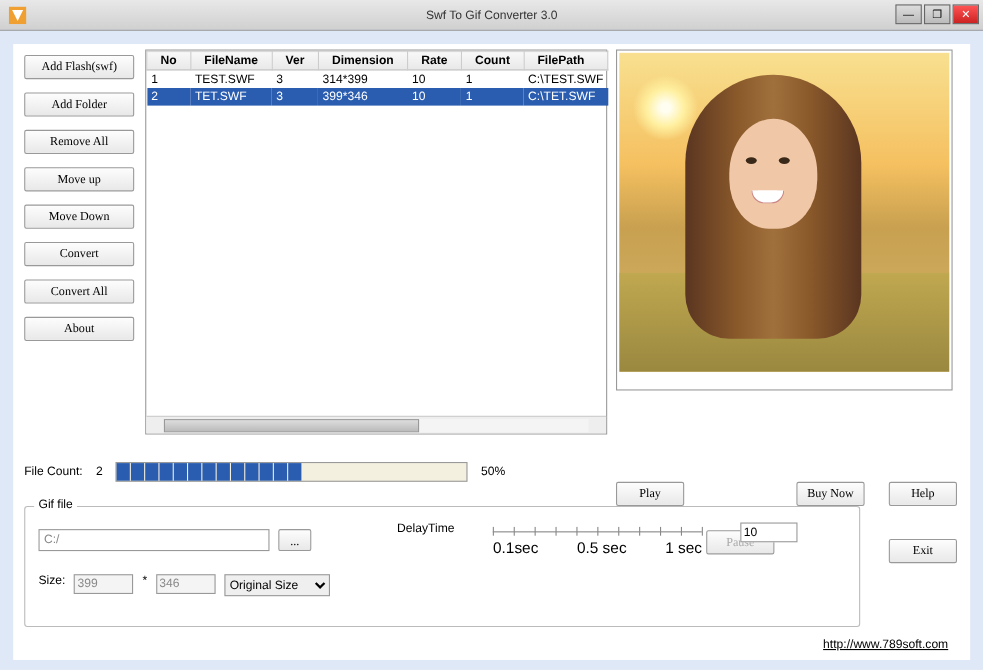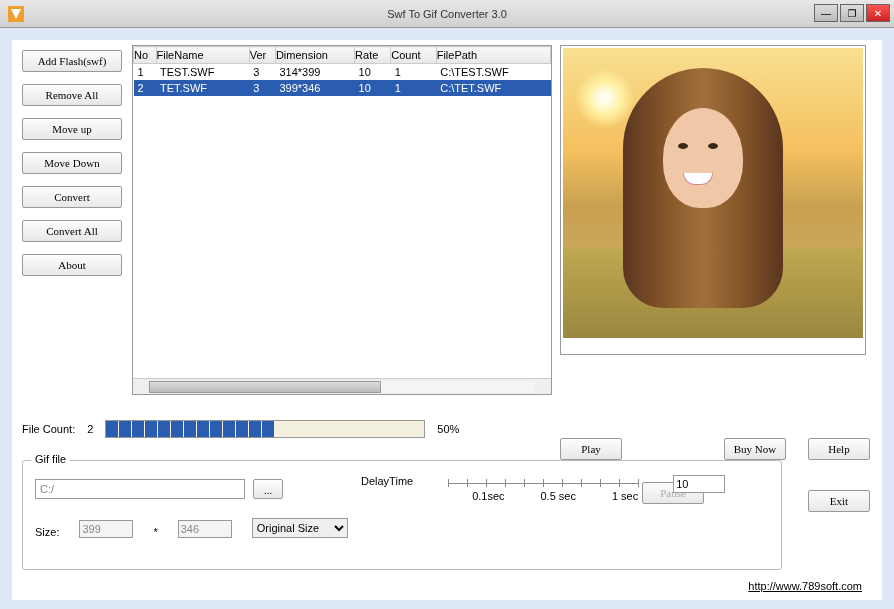--- a/index.html
+++ b/index.html
@@ -10,21 +10,21 @@
   .window-controls { position: absolute; right: 4px; top: 4px; display: flex; gap: 2px; }
   .win-btn { width: 24px; height: 18px; border: 1px solid #666; display: flex; align-items: center; justify-content: center; font-size: 10px; cursor: pointer; }
   .win-min { background: linear-gradient(#ddd,#bbb); }
   .win-max { background: linear-gradient(#ddd,#bbb); }
   .win-close { background: linear-gradient(#f55,#c22); color: #fff; }
   .main-area { background: #fff; margin: 12px; padding: 10px; height: 560px; position: relative; }
   .left-buttons { position: absolute; left: 10px; top: 10px; width: 100px; display: flex; flex-direction: column; gap: 12px; }
   .btn { height: 22px; background: linear-gradient(#fdfdfd,#e8e8e8); border: 1px solid #999; border-radius: 2px; font-size: 11px; cursor: pointer; text-align: center; line-height: 20px; font-family: Liberation Serif, serif; }
   .file-table-area { position: absolute; left: 120px; top: 5px; width: 420px; height: 350px; border: 1px solid #999; background: #fff; }
   .file-table { width: 100%; border-collapse: collapse; font-size: 11px; }
-  .file-table th { background: linear-gradient(#f8f8f8,#e8e8e8); border: 1px solid #ccc; padding: 2px 0; text-align: left; font-weight: normal; }
+  .file-table th { background: linear-gradient(#f8f8f8,#e8e8e8); border: 1px solid #ccc; padding: 2px 12px; text-align: left; font-weight: bold; }
   .file-table td { padding: 2px 4px; border: none; }
   .row-sel td { background: #2a5db0; color: #fff; }
   .hscroll { position: absolute; bottom: 0; left: 0; right: 0; height: 16px; background: #eee; border-top: 1px solid #ccc; display: flex; align-items: center; }
   .hscroll-track { flex: 1; height: 12px; background: #f4f4f4; position: relative; margin: 0 16px; }
   .hscroll-thumb { position: absolute; left: 0; width: 60%; height: 100%; background: linear-gradient(#ddd,#bbb); border: 1px solid #999; }
   .preview { position: absolute; left: 548px; top: 5px; width: 306px; height: 310px; border: 1px solid #999; background: #fff; padding: 2px; }
   .preview-img { width: 100%; height: 290px; background: linear-gradient(to bottom, #f8e090 0%, #f5c060 35%, #c8a050 55%, #d5b870 100%); position: relative; overflow: hidden; }
   .preview-sun { position: absolute; left: 12px; top: 20px; width: 60px; height: 60px; background: radial-gradient(circle, #fffef0 10%, #fff0a0 40%, rgba(255,240,160,0) 70%); border-radius: 50%; }
   .preview-figure { position: absolute; left: 60px; top: 10px; width: 160px; height: 270px; }
   .figure-hair { position: absolute; left: 0; top: 10px; width: 160px; height: 240px; background: linear-gradient(90deg, #5a3520 0%, #8b5a2b 30%, #a0703c 50%, #8b5a2b 70%, #5a3520 100%); border-radius: 80px 80px 40px 40px; }
@@ -44,23 +44,23 @@
   .right-col-btns { position: absolute; right: 12px; top: 398px; display: flex; flex-direction: column; gap: 30px; }
   .gif-group { position: absolute; left: 10px; top: 420px; width: 760px; height: 110px; border: 1px solid #bbb; border-radius: 3px; padding: 14px 12px 4px; }
   .gif-legend { position: absolute; top: -8px; left: 8px; background: #fff; padding: 0 4px; font-size: 11px; }
   .gif-row1 { display: flex; align-items: center; gap: 8px; margin-bottom: 16px; }
   .path-input { width: 210px; height: 20px; border: 1px solid #999; padding: 2px 4px; font-size: 11px; color: #888; }
   .browse-btn { width: 30px; height: 20px; }
   .delay-area { margin-left: 70px; display: flex; align-items: flex-start; gap: 35px; }
   .delay-slider { width: 190px; position: relative; }
   .delay-track { height: 1px; background: #888; margin-top: 8px; position: relative; }
   .delay-tick { position: absolute; top: -4px; width: 1px; height: 8px; background: #888; }
-  .delay-labels { display: flex; justify-content: space-between; font-size: 11px; margin-top: 6px; margin-left: 24px; }
+  .delay-labels { display: flex; justify-content: space-between; font-size: 14px; margin-top: 6px; }
   .delay-input { width: 52px; height: 18px; border: 1px solid #999; padding: 2px; font-size: 11px; }
-  .gif-row2 { display: flex; align-items: flex-end; gap: 20px; }
+  .gif-row2 { display: flex; align-items: flex-start; gap: 8px; }
   .size-input { width: 54px; height: 18px; border: 1px solid #999; padding: 2px; font-size: 11px; color: #888; background: #f4f4f4; }
   .size-select { width: 96px; height: 20px; border: 1px solid #999; font-size: 11px; }
   .footer-link { position: absolute; bottom: 8px; right: 20px; font-size: 11px; color: #000; text-decoration: underline; cursor: pointer; }
   .disabled { color: #aaa; margin-top: 44px; }
 </style>
 </head>
 <body>
 
 <div class="titlebar">
   <span class="title-icon">
@@ -74,20 +74,21 @@
     <div class="win-btn win-min">—</div>
     <div class="win-btn win-max">❐</div>
     <div class="win-btn win-close">✕</div>
   </div>
 </div>
 
 <div class="main-area">
 
   <div class="left-buttons">
     <button class="btn">Add Flash(swf)</button>
+    <button class="btn">Add Folder</button>
     <button class="btn">Remove All</button>
     <button class="btn">Move up</button>
     <button class="btn">Move Down</button>
     <button class="btn">Convert</button>
     <button class="btn">Convert All</button>
     <button class="btn">About</button>
   </div>
 
   <div class="file-table-area">
     <table class="file-table">

